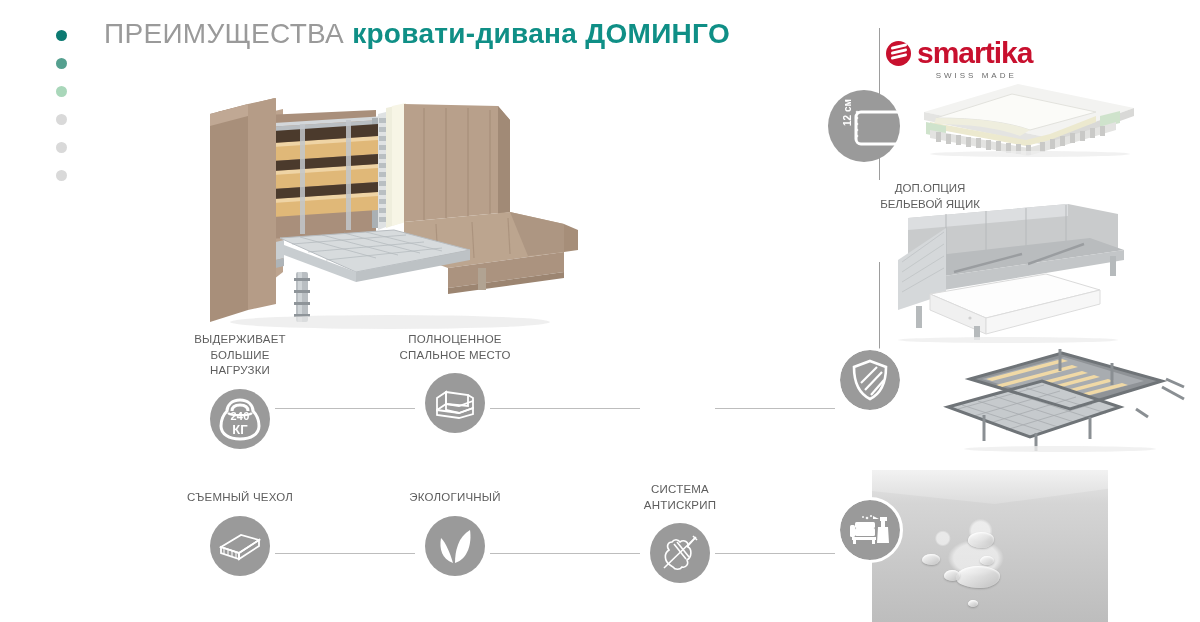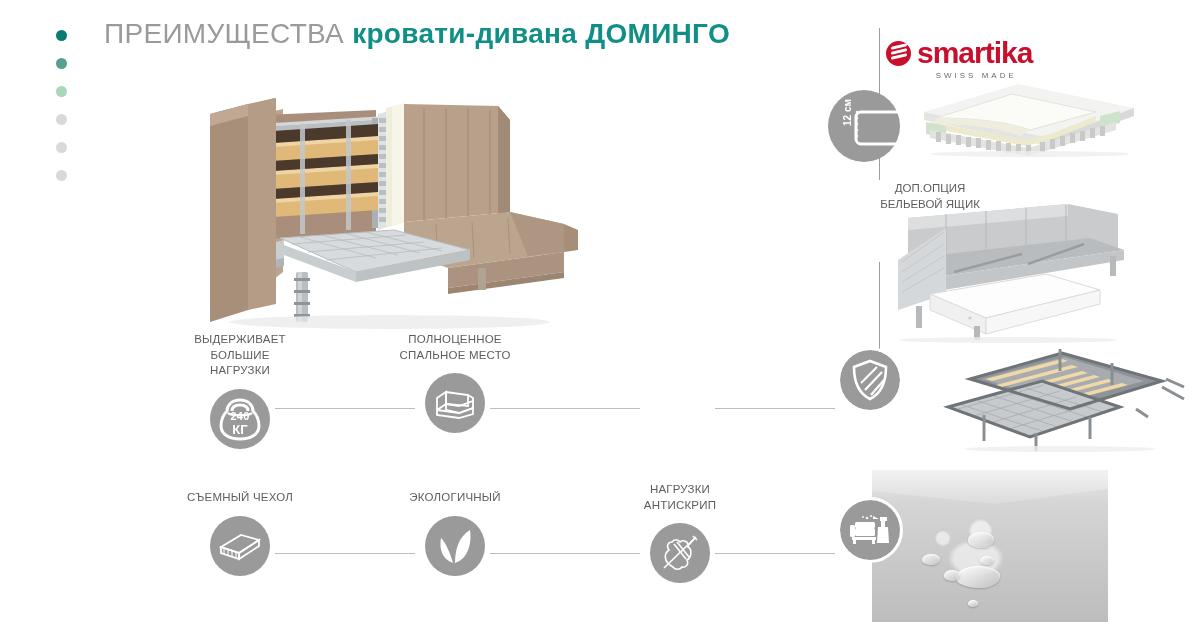--- a/index.html
+++ b/index.html
@@ -472,21 +472,21 @@
           <path d="M7 19 L7 25"></path>
             <path d="M11 20.5 L11 26.5"></path>
             <path d="M15 22 L15 28"></path>
             <path d="M19 23 L19 29"></path>
         </g>
       </svg>
     </div>
   </div>
 
   <div class="node" style="left:620px;top:482px;">
-    <div class="label">НАГРУЗКИ
+    <div class="label">СИСТЕМА
 АНТИСКРИП</div>
     <div class="circle">
       <svg width="44" height="44" viewBox="0 0 44 44">
         <g fill="none" stroke="#ffffff" stroke-width="1.6">
           <path d="M12 34 C6 30 6 22 11 19 C8 15 10 11 14 11 C16 8 20 8 22 11 C26 8 31 11 30 16 C34 18 34 26 29 29 C31 33 28 37 24 36 C22 39 17 39 15 36 Z"></path>
           <path d="M16 13 L28 28"></path>
             <path d="M19 11 L31 26"></path>
           <path d="M29 16 L37 7"></path>
             <path d="M35 5 L39 9"></path>
           <path d="M6 37 L38 6"></path>

